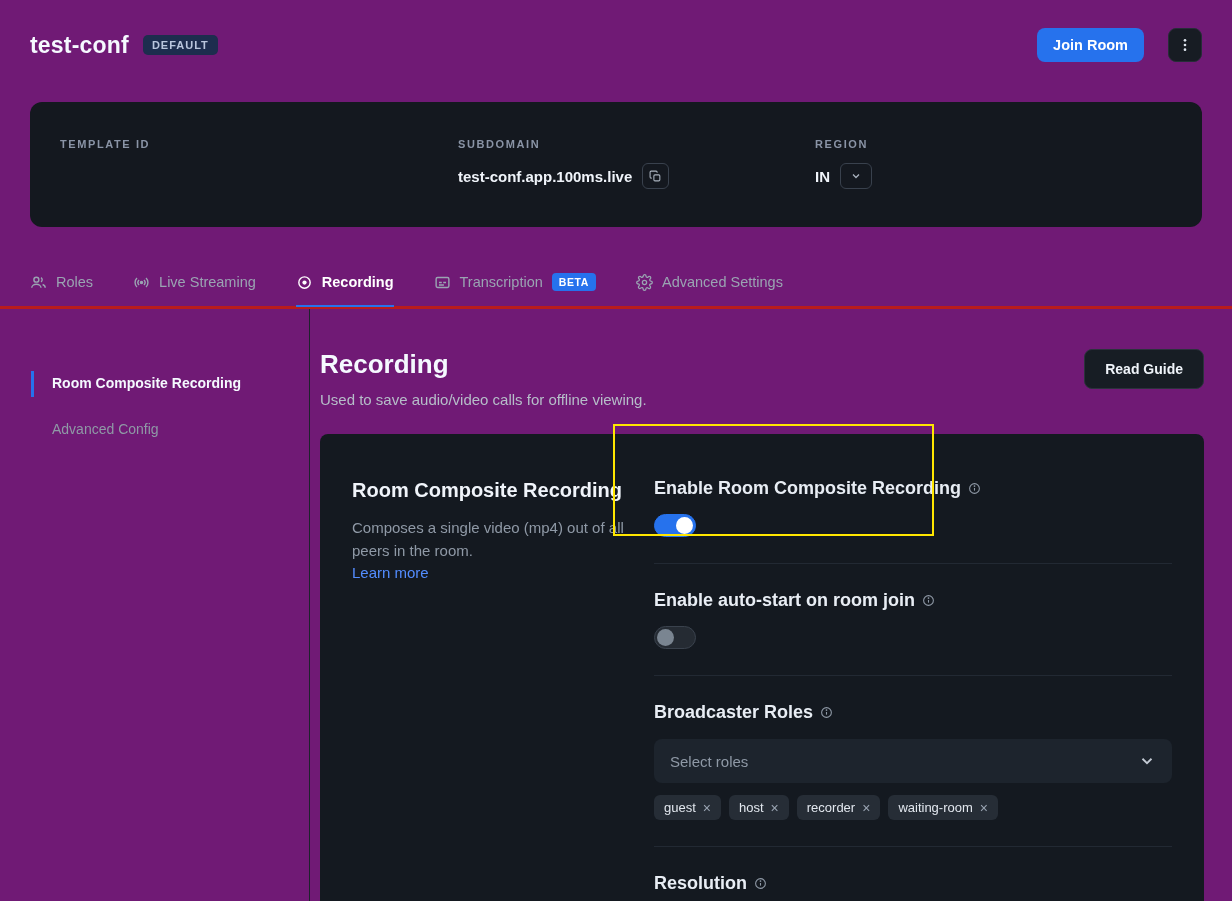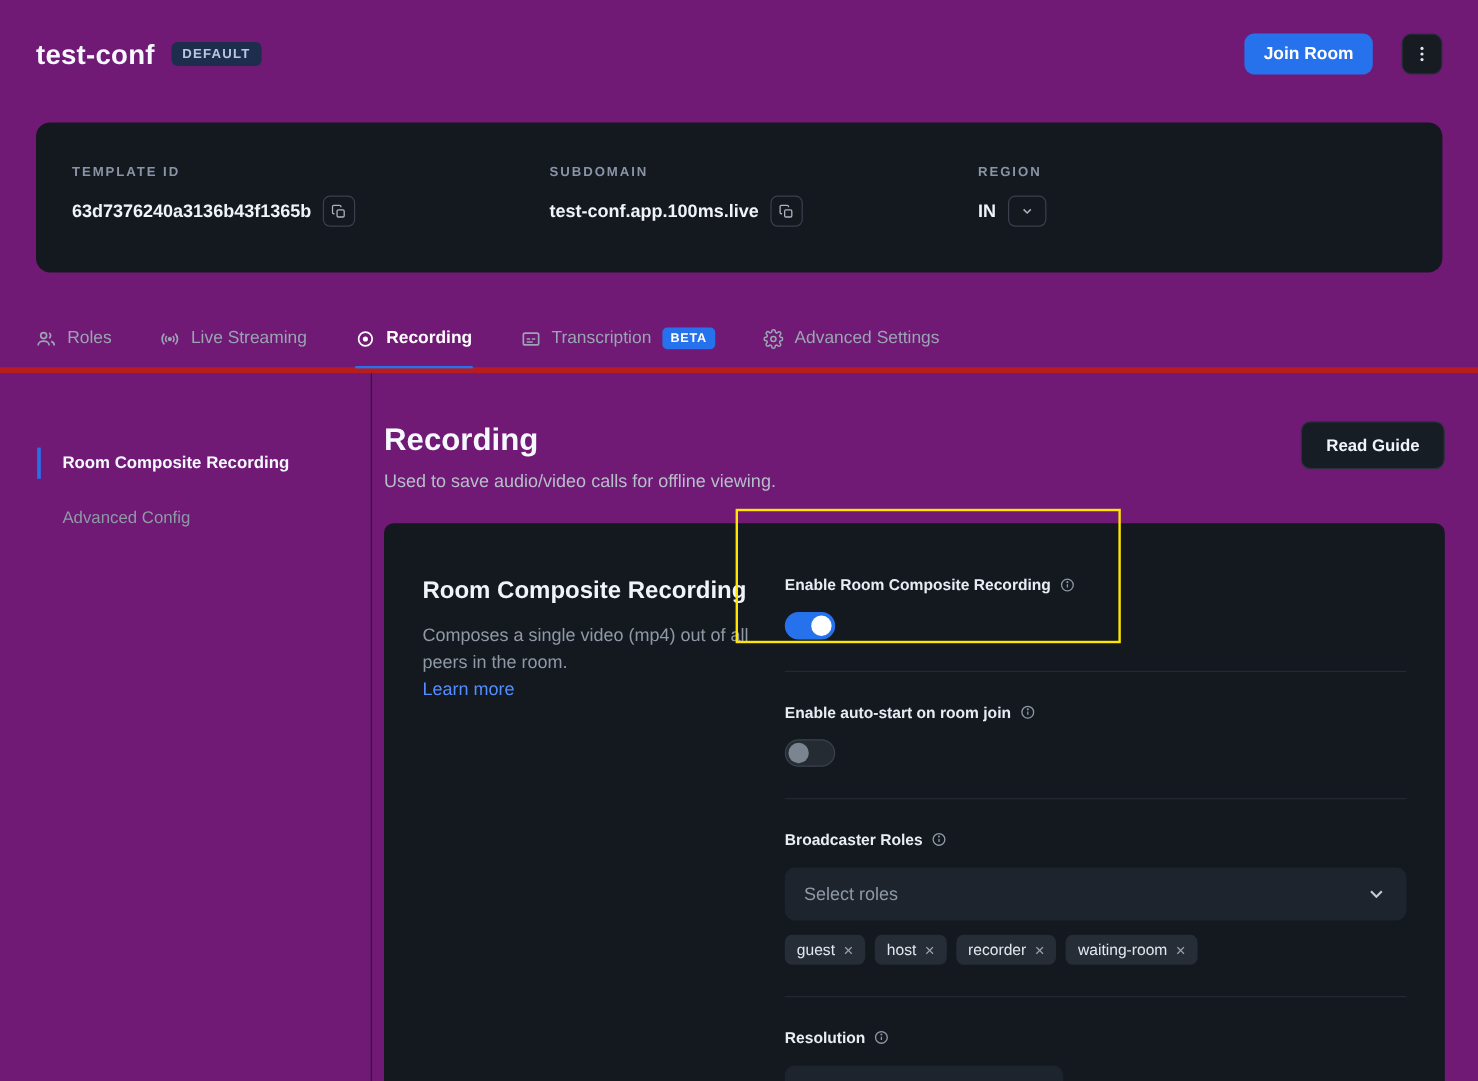--- a/index.html
+++ b/index.html
@@ -38,21 +38,21 @@
   .copy-btn {
     width:27px; height:26px; border-radius:6px; border:1px solid #39414d; background:transparent;
     color:#aab3bf; display:flex; align-items:center; justify-content:center; cursor:pointer;
   }
   .mini-select {
     width:32px; height:26px; border-radius:6px; border:1px solid #39414d; background:transparent;
     color:#aab3bf; display:flex; align-items:center; justify-content:center; cursor:pointer;
   }
 
   
-  .tabs { display:flex; gap:40px; margin-top:46px; padding:0 30px; border-bottom:5px solid #b91c1c; }
+  .tabs { display:flex; gap:40px; margin-top:46px; padding:0 30px; border-bottom:3px solid #b91c1c; }
   .tab {
     display:flex; align-items:center; gap:9px; padding-bottom:14px; cursor:pointer;
     font-size:14.5px; color:#9aa4b2; border-bottom:2px solid transparent; margin-bottom:-1px;
   }
   .tab.active { color:#fff; font-weight:700; border-bottom-color:#2672ED; }
   .tab-icon { display:flex; }
   .beta-badge {
     background:#2672ED; color:#fff; font-size:10.5px; font-weight:700; letter-spacing:.6px;
     padding:3px 7px; border-radius:4px;
   }
@@ -82,21 +82,21 @@
   .card-left { width:272px; margin-right:30px; flex-shrink:0; }
   .card-left-title { font-size:20px; font-weight:700; color:#f0f4fa; line-height:1.25; }
   .card-left-desc { margin-top:14px; font-size:15px; color:#8f99a6; line-height:1.5; }
   .link { color:#538dff; font-size:15px; text-decoration:none; cursor:pointer; }
   .card-right { flex:1; }
 
   .field-group { padding:26px 0; border-bottom:1px solid #222933; }
   .field-group:first-child { padding-top:0; }
   .field-group:last-child { border-bottom:none; padding-bottom:0; }
   .field-label-row { display:flex; align-items:center; gap:7px; }
-  .field-label { font-size:13px; font-weight:700; color:#e8edf4; }
+  .field-label { font-size:18px; font-weight:700; color:#e8edf4; }
   .info-icon { color:#8f99a6; display:flex; cursor:pointer; }
 
   .toggle {
     margin-top:15px; width:42px; height:23px; border-radius:12px; position:relative;
     background:#252b33; border:1px solid #3a424d; cursor:pointer;
   }
   .toggle .knob {
     position:absolute; top:2px; left:2px; width:17px; height:17px; border-radius:50%;
     background:#7a8591; transition:left .1s;
   }
@@ -144,31 +144,20 @@
               <circle cx="12" cy="19" r="2"></circle>
             </svg>
         </span>
       </div>
     </div>
   </div>
 
   <div class="info-card">
     <div class="info-col-1">
       <div class="info-label">TEMPLATE ID</div>
-      <div class="info-value-row">
-        <span class="info-value">63d7376240a3136b43f1365b</span>
-        <button class="copy-btn">
-          <span class="tab-icon">
-            <svg width="13" height="13" viewBox="0 0 24 24" fill="none" stroke="currentColor" stroke-width="2">
-                <rect x="9" y="9" width="11" height="11" rx="2"></rect>
-                <path d="M5 15H4a2 2 0 0 1-2-2V4a2 2 0 0 1 2-2h9a2 2 0 0 1 2 2v1"></path>
-              </svg>
-          </span>
-        </button>
-      </div>
     </div>
     <div class="info-col-2">
       <div class="info-label">SUBDOMAIN</div>
       <div class="info-value-row">
         <span class="info-value">test-conf.app.100ms.live</span>
         <button class="copy-btn">
           <span class="tab-icon">
             <svg width="13" height="13" viewBox="0 0 24 24" fill="none" stroke="currentColor" stroke-width="2">
                 <rect x="9" y="9" width="11" height="11" rx="2"></rect>
                 <path d="M5 15H4a2 2 0 0 1-2-2V4a2 2 0 0 1 2-2h9a2 2 0 0 1 2 2v1"></path>

